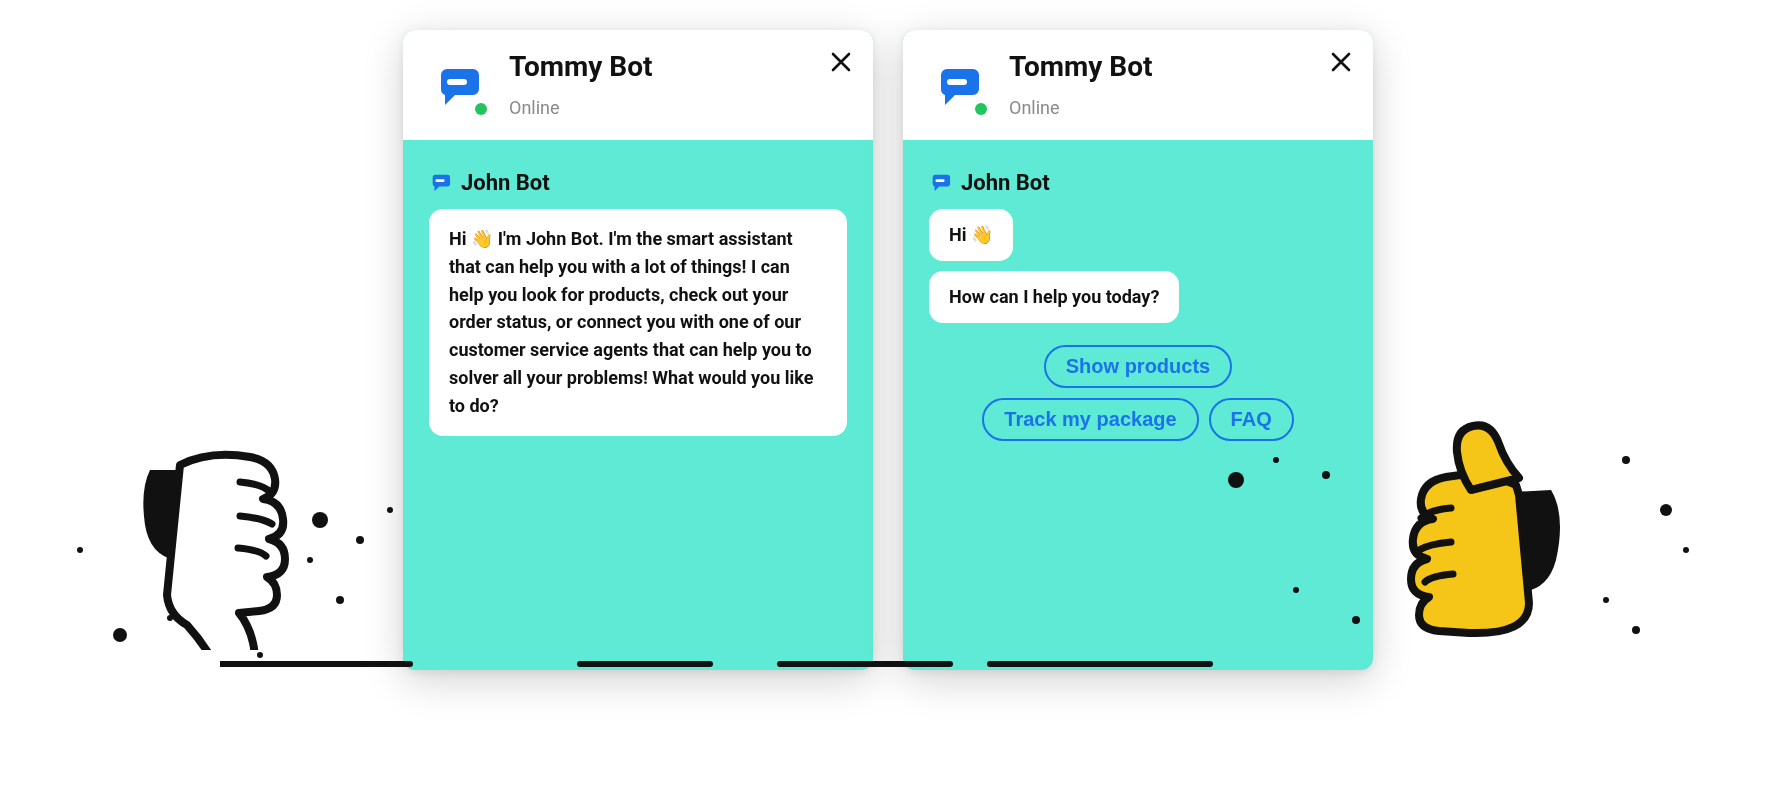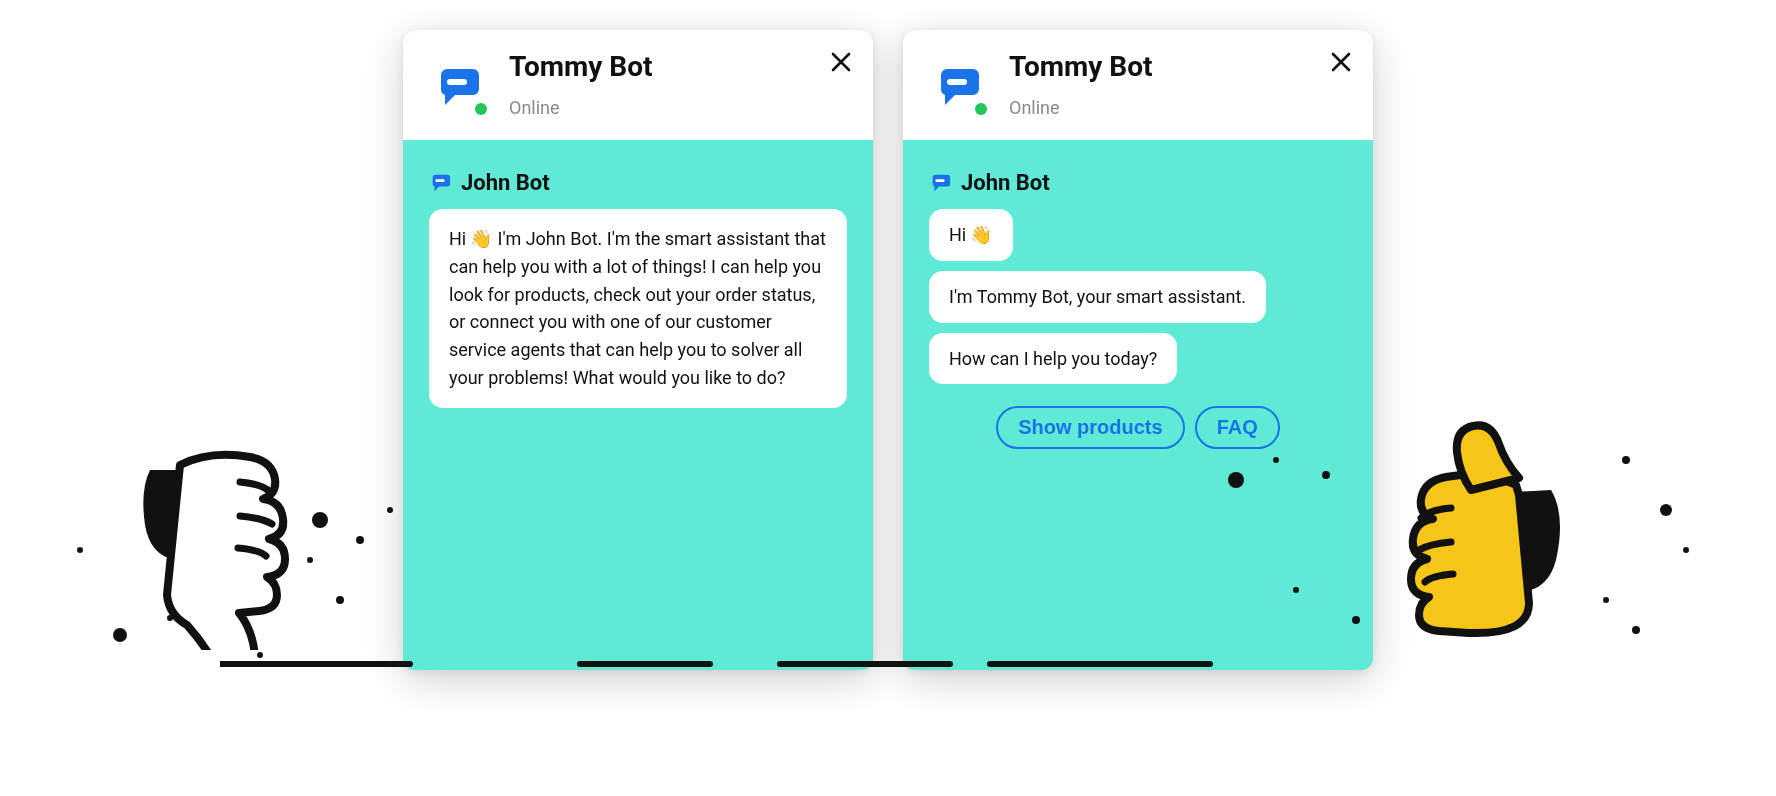--- a/index.html
+++ b/index.html
@@ -99,20 +99,21 @@
     .bubble {
       background: #ffffff;
       border-radius: 14px;
       padding: 16px 20px;
       font-size: 18px;
       line-height: 1.55;
       color: #111;
       width: fit-content;
       max-width: 100%;
       margin-bottom: 10px;
+      font-weight: bold;
     }
     .bubble-small {
       padding: 12px 20px;
     }
     .quick-replies {
       display: flex;
       flex-wrap: wrap;
       gap: 10px;
       justify-content: center;
       margin-top: 22px;
@@ -197,24 +198,24 @@
     </div>
     <div class="chat-body">
       <div class="sender-row">
         <svg viewBox="0 0 24 24">
           <path d="M4 4 h16 a3 3 0 0 1 3 3 v7 a3 3 0 0 1 -3 3 h-9 l-5 5 v-5 a3 3 0 0 1 -2 -3 v-7 a3 3 0 0 1 3 -3 z" fill="#1a73e8"></path>
           <rect x="7" y="9" width="10" height="3" rx="1.5" fill="#fff"></rect>
         </svg>
         <span class="sender-name">John Bot</span>
       </div>
       <div class="bubble bubble-small">Hi 👋</div>
-      <div class="bubble bubble-small">I'm Tommy Bot, your smart assistant.</div>
       <div class="bubble bubble-small">How can I help you today?</div>
       <div class="quick-replies">
         <button class="quick-reply">Show products</button>
+        <button class="quick-reply">Track my package</button>
         <button class="quick-reply">FAQ</button>
       </div>
     </div>
   </div>
 
 </div>
 
 <svg style="position:absolute; left:220px; top:660px;" width="1000" height="10">
   <line x1="0" y1="4" x2="190" y2="4" stroke="#111" stroke-width="6" stroke-linecap="round"></line>
   <line x1="360" y1="4" x2="490" y2="4" stroke="#111" stroke-width="6" stroke-linecap="round"></line>

